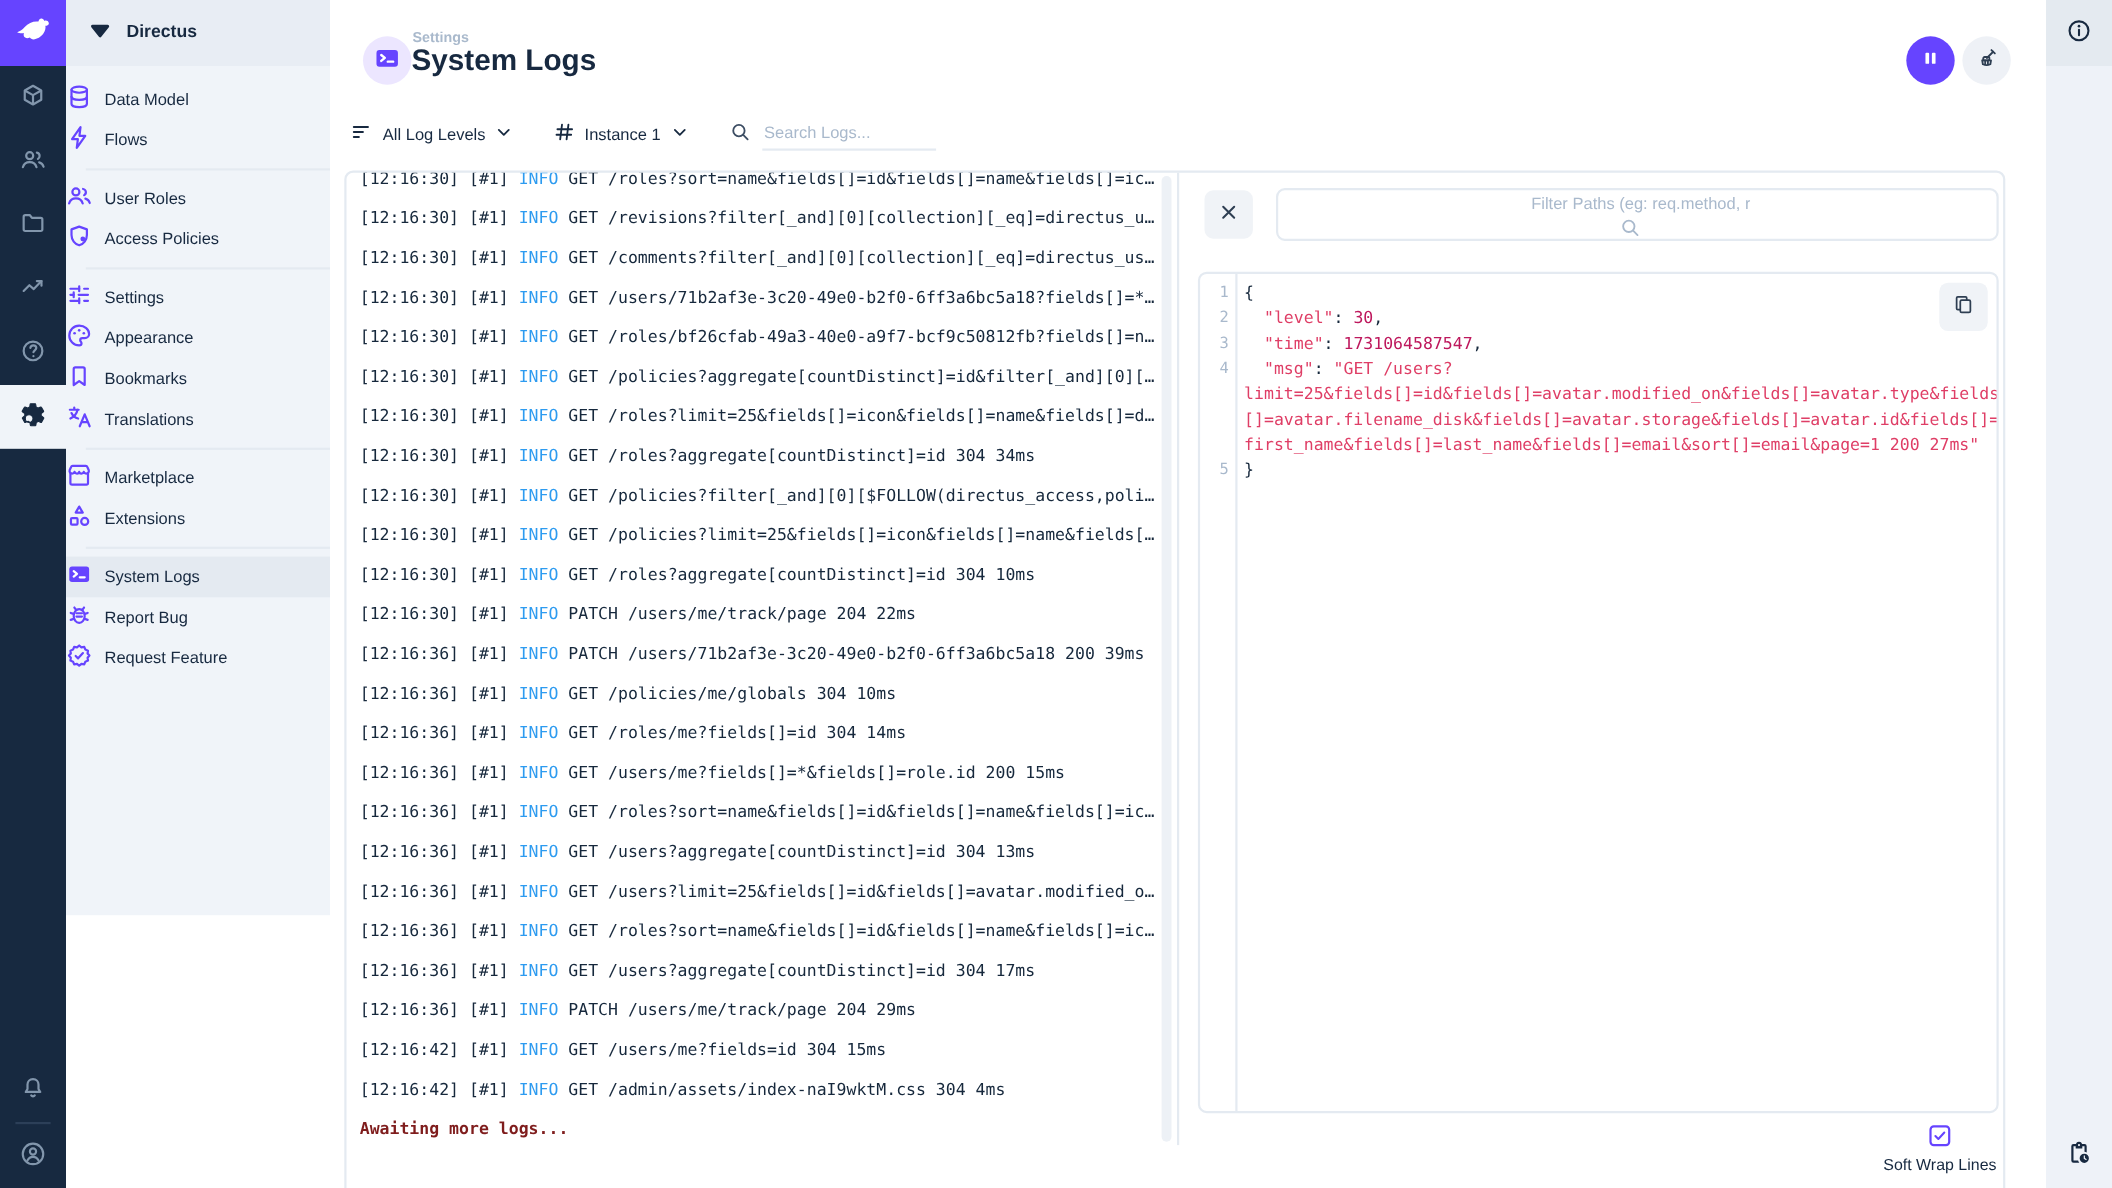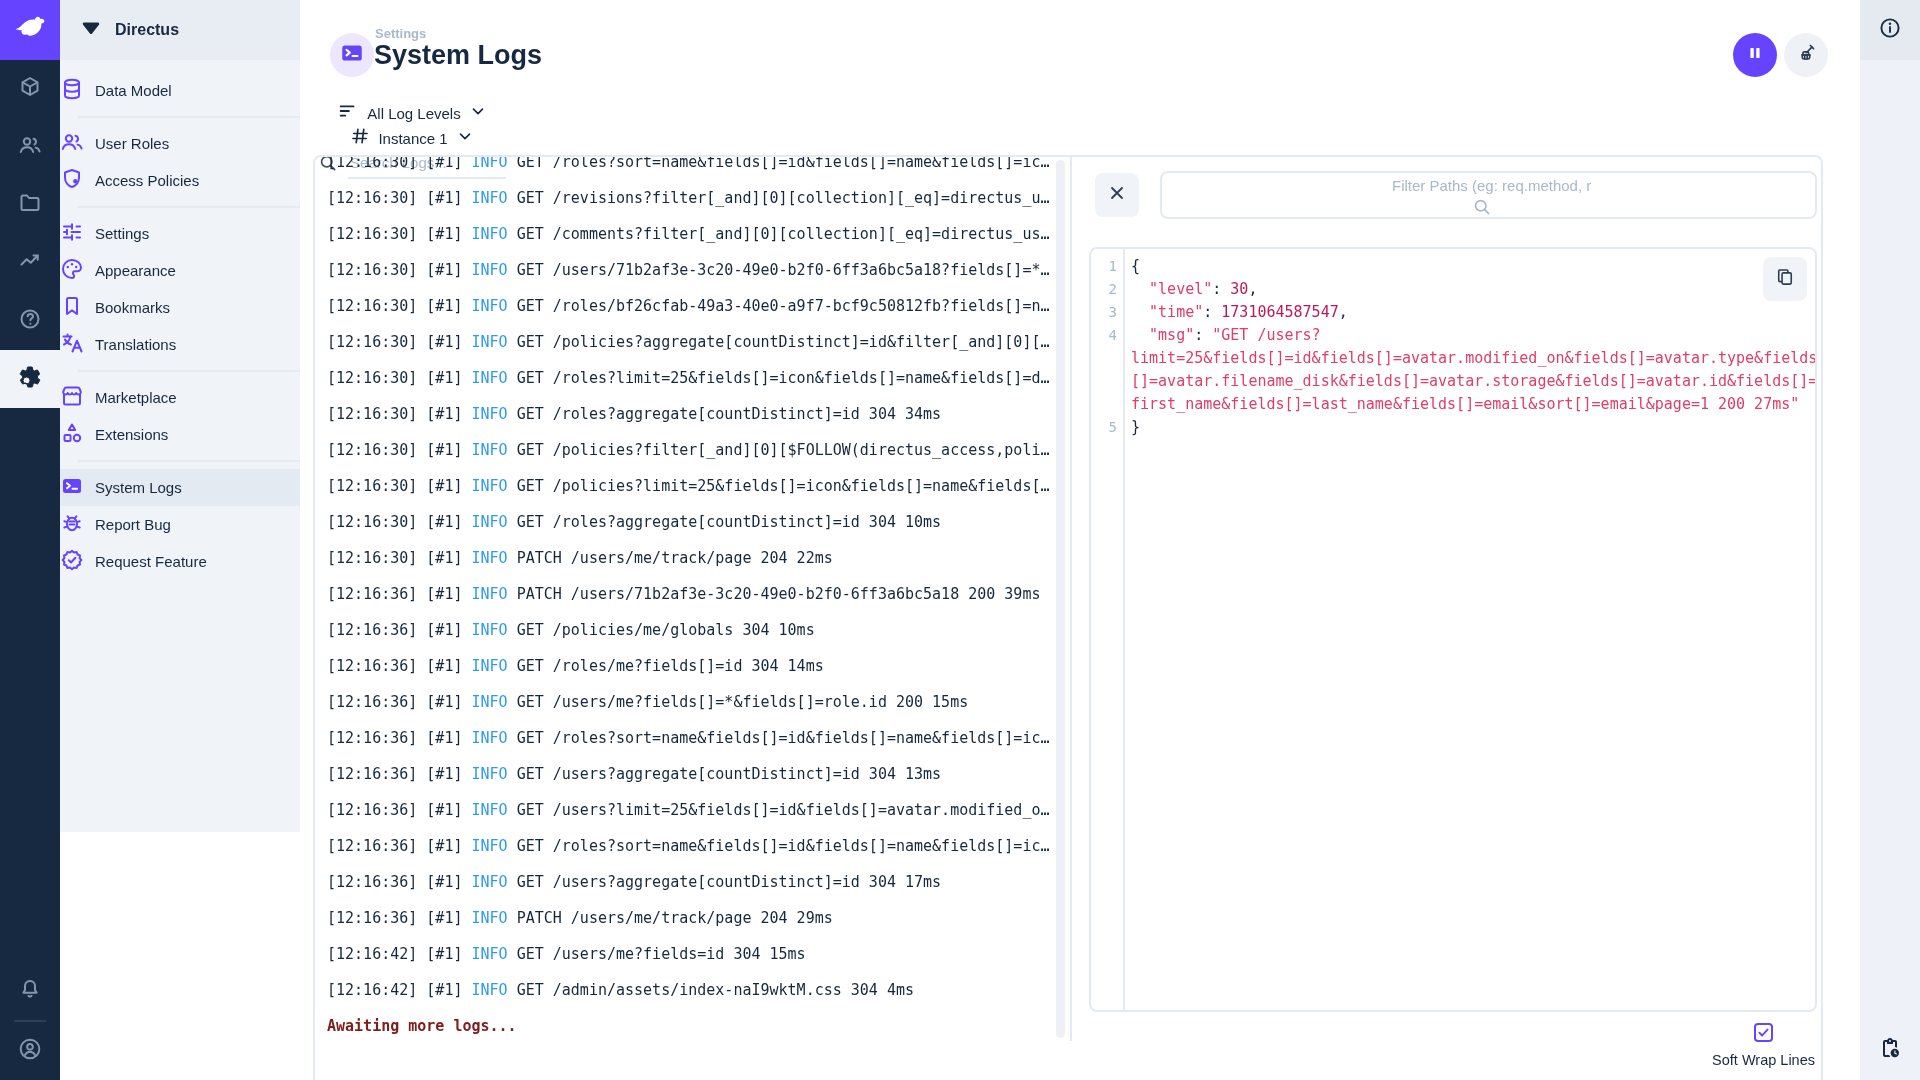--- a/index.html
+++ b/index.html
@@ -30,21 +30,21 @@
   .main { position:absolute; left:300px; top:0; width:1560px; height:1080px; background:#fff; }
   .title-icon { position:absolute; left:30px; top:33px; width:44px; height:44px; border-radius:50%;
     background:#ece6ff; display:flex; align-items:center; justify-content:center; }
   .crumb { position:absolute; left:75px; top:26px; font-size:13px; font-weight:bold; color:#a9b9cc; }
   .page-title { position:absolute; left:74px; top:40px; font-size:27px; font-weight:bold; }
   .btn-circle { position:absolute; top:33px; width:44px; height:44px; border-radius:50%;
     display:flex; align-items:center; justify-content:center; cursor:pointer; }
   .btn-pause { left:1433px; background:#6644ff; }
   .btn-clean { left:1484px; background:#eef1f6; }
 
-  .filter-row { position:absolute; left:18px; top:100px; height:44px; display:flex; align-items:center;flex-direction:column; }
+  .filter-row { position:absolute; left:18px; top:100px; height:44px; display:flex; align-items:center; }
   .filter-group { display:flex; align-items:center; gap:8px; cursor:pointer; }
   .filter-group .flbl { font-size:15px; font-weight:500; }
   .search-group { display:flex; align-items:center; gap:10px; }
   .search-input { width:158px; border:none; outline:none; border-bottom:2px solid #e4eaf1;
     font-size:15px; padding:4px 2px 6px 2px; color:#6d28d9; background:transparent; }
   .search-input::placeholder { color:#a9b9cc; }
   .gap40 { width:36px; }
 
   
   .panel { position:absolute; left:13px; top:155px; width:1510px; height:1060px;
@@ -168,20 +168,26 @@
     <span class="nav-header-title">Directus</span>
   </div>
   <div class="nav-items" id="nav-items">
       <div class="nav-item">
         <span><svg width="24" height="24" viewBox="0 0 24 24" fill="none" stroke="#6644ff" stroke-width="2" stroke-linecap="round" stroke-linejoin="round">
             <ellipse cx="12" cy="5.5" rx="7" ry="2.8"></ellipse>
             <path d="M5 5.5v13c0 1.6 3.1 2.8 7 2.8s7-1.2 7-2.8v-13"></path>
             <path d="M5 12c0 1.6 3.1 2.8 7 2.8s7-1.2 7-2.8"></path>
           </svg></span>
         <span class="lbl">Data Model</span>
+      </div>
+      <div class="nav-item">
+        <span><svg width="24" height="24" viewBox="0 0 24 24" fill="none" stroke="#6644ff" stroke-width="2" stroke-linecap="round" stroke-linejoin="round">
+            <path d="M13.2 2.5L5.5 13.5h5.3l-1 8 7.7-11h-5.3l1-8z"></path>
+          </svg></span>
+        <span class="lbl">Flows</span>
       </div>
       <div class="nav-divider"></div>
       <div class="nav-item">
         <span><svg width="24" height="24" viewBox="0 0 24 24" fill="none" stroke="#6644ff" stroke-width="2" stroke-linecap="round" stroke-linejoin="round">
             <circle cx="9" cy="8.5" r="3.2"></circle>
             <path d="M2.8 19c.8-2.9 3.2-4.7 6.2-4.7s5.4 1.8 6.2 4.7"></path>
             <path d="M15.5 5.8a3 3 0 011 5.6M17.6 14.6c2.1.5 3.4 1.9 4 4"></path>
           </svg></span>
         <span class="lbl">User Roles</span>
       </div>

